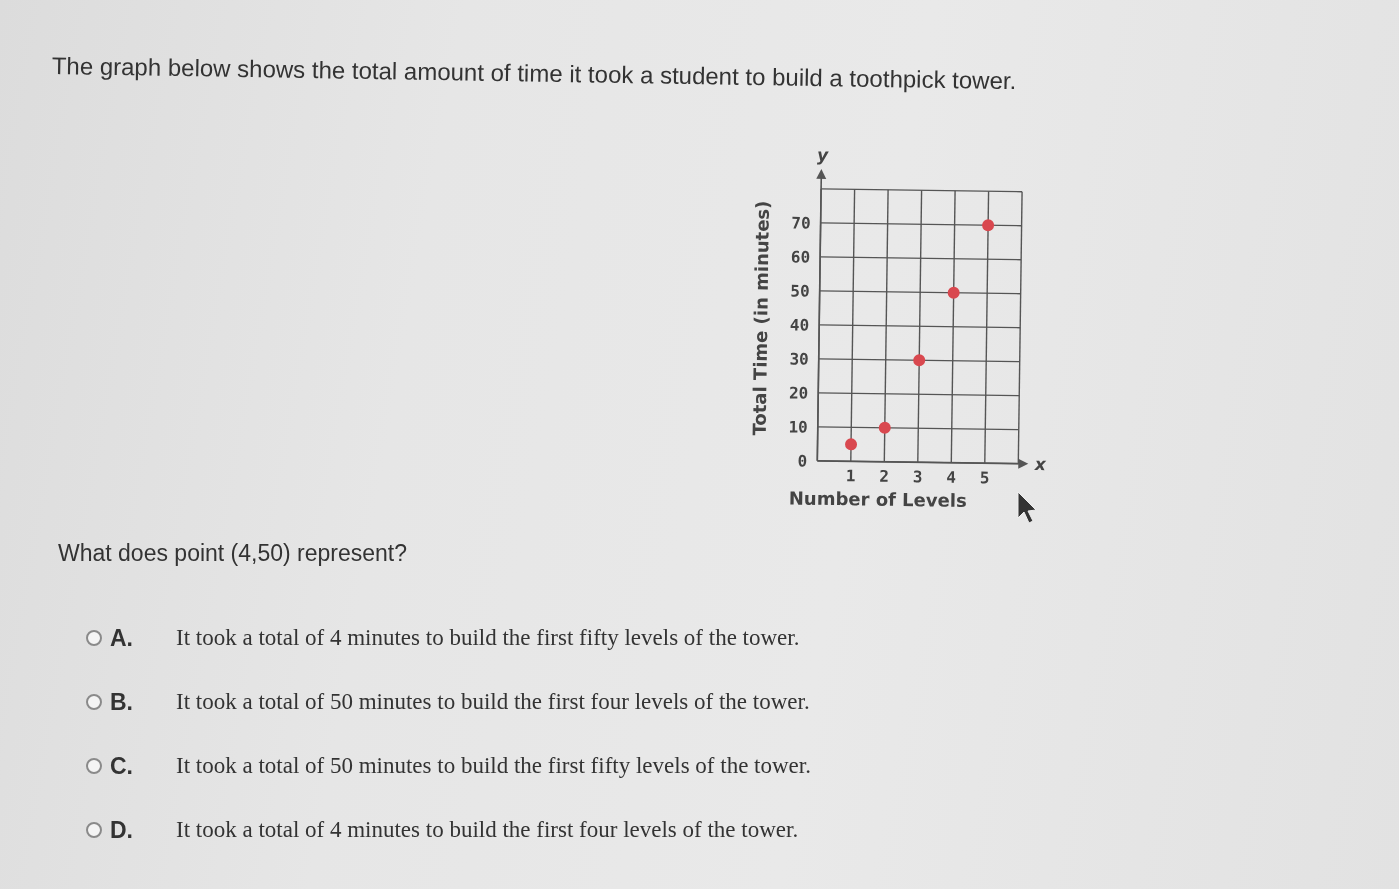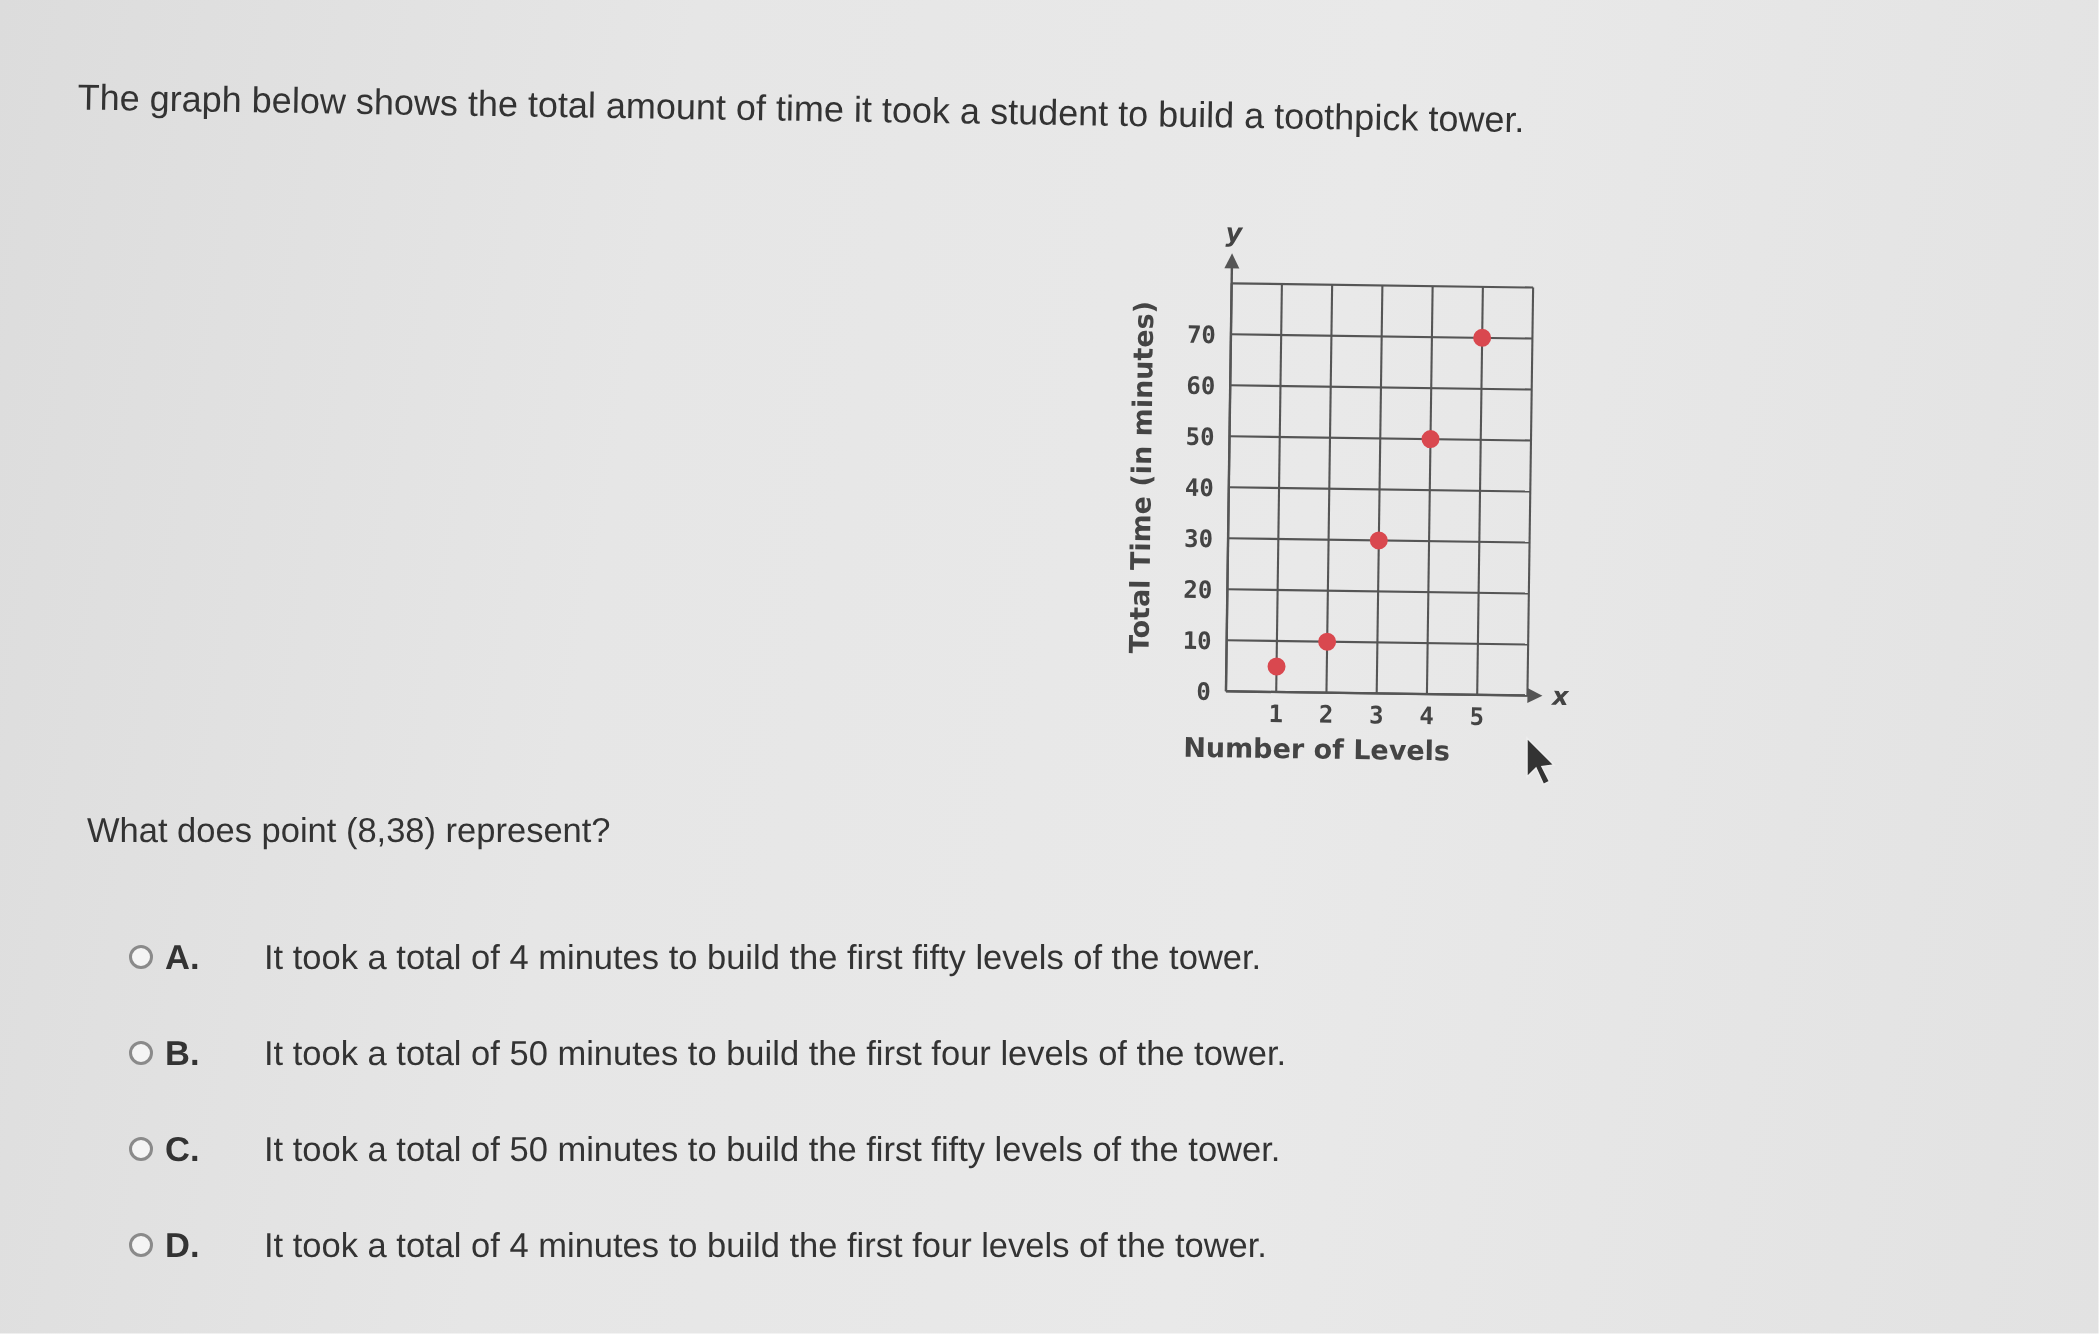--- a/index.html
+++ b/index.html
@@ -26,21 +26,21 @@
   .option {
     display: flex; align-items: center; height: 64px;
     font-size: 23px; color: #333; cursor: pointer; white-space: nowrap;
   }
   .radio {
     width: 16px; height: 16px; border-radius: 50%;
     border: 2px solid #8a8a8a; background: #f4f4f4; box-sizing: border-box;
     margin-right: 8px; flex: none;
   }
   .letter { font-weight: bold; width: 66px; color: #333; }
-  .opt-text { color: #333; }
+  .opt-text { color: #333; font-family: Liberation Serif, serif; }
 </style>
 </head>
 <body>
 
 <div class="prompt">The graph below shows the total amount of time it took a student to build a toothpick tower.</div>
 
 <div class="chart-wrap">
   <svg id="chart-svg" viewBox="0 0 320 390" xmlns="http://www.w3.org/2000/svg">
     <g transform="rotate(0.8 160 200)">
       <g id="grid">
@@ -95,21 +95,21 @@
       <text x="302" y="328" font-size="17" font-style="italic" font-weight="bold" fill="#444" text-anchor="middle" font-family="DejaVu Sans, sans-serif">x</text>
 
       <text transform="translate(27 180) rotate(-90)" font-size="18" font-weight="bold" fill="#444" text-anchor="middle" font-family="DejaVu Sans, sans-serif">Total Time (in minutes)</text>
       <text x="140" y="366" font-size="18" font-weight="bold" fill="#444" text-anchor="middle" font-family="DejaVu Sans, sans-serif">Number of Levels</text>
     </g>
 
     <polygon points="278,352 278,378 284,372 289,383 293,381 288,371 296,370" fill="#333" stroke="#eee" stroke-width="1"></polygon>
   </svg>
 </div>
 
-<div class="question">What does point (8,38) represent?</div>
+<div class="question">What does point (4,50) represent?</div>
 
 <div class="options">
   <div class="option">
     <span class="radio"></span>
     <span class="letter">A.</span>
     <span class="opt-text">It took a total of 4 minutes to build the first fifty levels of the tower.</span>
   </div>
   <div class="option">
     <span class="radio"></span>
     <span class="letter">B.</span>

